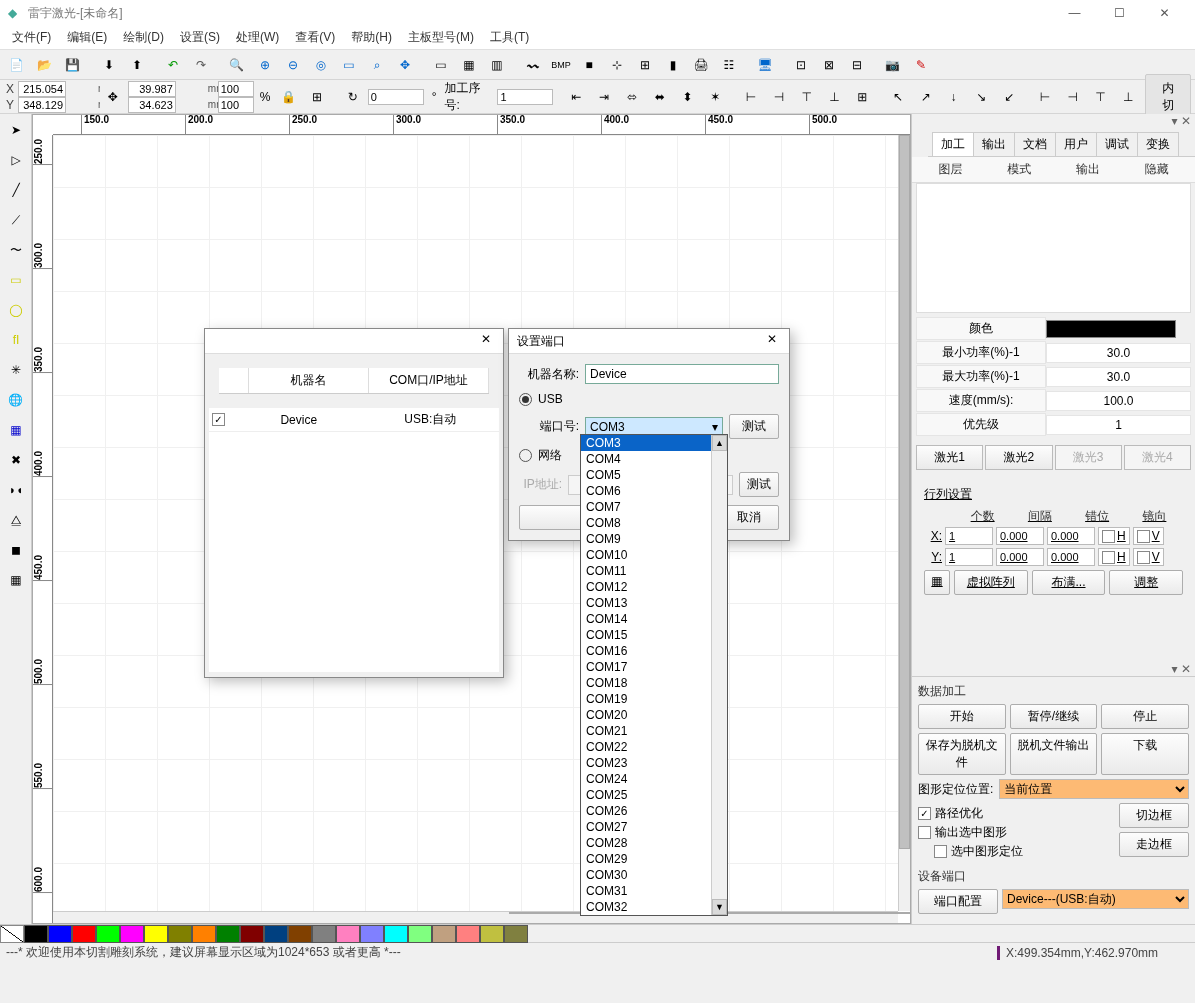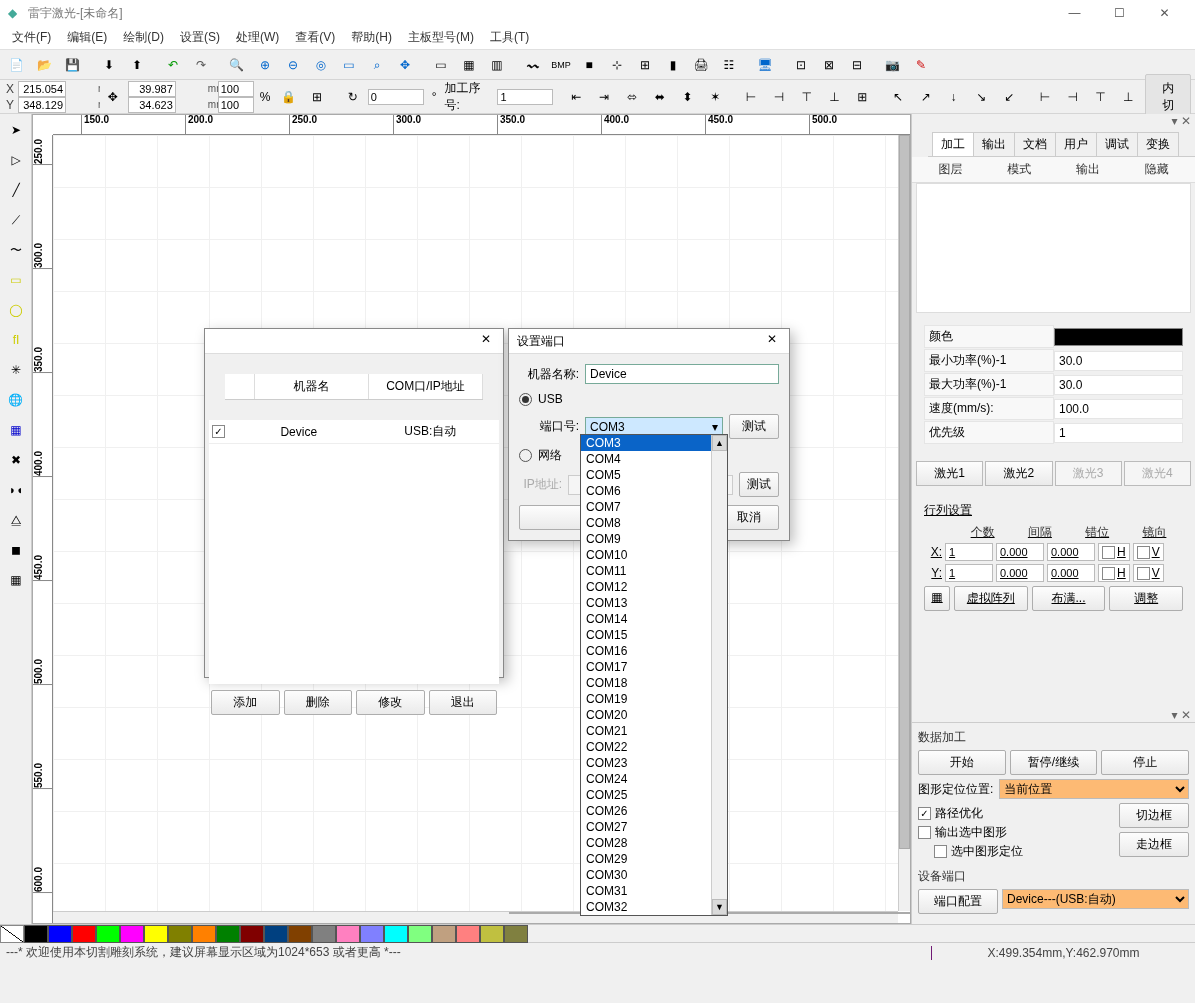--- a/index.html
+++ b/index.html
@@ -48,21 +48,21 @@
 
 
 .right-panel { width: 284px; background: #f0f0f0; border-left: 1px solid #ccc; display: flex; flex-direction: column; }
 .rp-tabs { display: flex; background: #f0f0f0; border-bottom: 1px solid #ccc; padding: 4px 4px 0; gap: 0; margin-left: 16px; }
 .rp-tab { padding: 3px 8px; border: 1px solid #ccc; border-bottom: none; background: #f0f0f0; margin-right: -1px; }
 .rp-tab.active { background: #fff; }
 .rp-table-head { display: flex; background: #f8f8f8; border-bottom: 1px solid #ddd; padding: 4px; }
 .rp-table-head div { flex: 1; text-align: center; color: #333; }
 .rp-table-body { height: 130px; background: #fff; border: 1px solid #ddd; margin: 0 4px; }
 
-.rp-props { margin: 12px; }
+.rp-props { margin: 4px; text-align: center; }
 .rp-prop-row { display: flex; align-items: center; margin-bottom: 1px; }
 .rp-prop-label { width: 130px; background: #f8f8f8; border: 1px solid #e5e5e5; padding: 2px 4px; }
 .rp-prop-val { flex: 1; background: #fff; border: 1px solid #e5e5e5; padding: 2px 4px; }
 .rp-color-swatch { width: 130px; height: 18px; background: #000; border: 1px solid #888; }
 
 .laser-tabs { display: flex; gap: 2px; margin: 4px; }
 .laser-tab { flex: 1; border: 1px solid #bbb; background: linear-gradient(#fdfdfd,#eaeaea); text-align: center; padding: 3px 0; }
 .laser-tab.disabled { color: #aaa; background: #f5f5f5; }
 
 .matrix-section { margin: 12px; text-decoration: underline; }
@@ -85,21 +85,21 @@
 .dp-select { flex: 1; height: 20px; border: 1px solid #bbb; background: #fdba74; }
 .cb-row { display: flex; align-items: center; gap: 4px; margin: 2px 0; }
 .cb { width: 13px; height: 13px; border: 1px solid #888; background: #fff; display: inline-flex; align-items: center; justify-content: center; font-size: 10px; }
 
 
 .dialog { position: absolute; background: #f0f0f0; border: 1px solid #888; box-shadow: 4px 4px 12px rgba(0,0,0,0.25); }
 .dlg-title { display: flex; align-items: center; justify-content: space-between; padding: 3px 8px; background: #fff; border-bottom: 1px solid #ddd; }
 .dlg-close { width: 18px; height: 18px; text-align: center; }
 
 .dlg1 { left: 204px; top: 328px; width: 300px; height: 350px; }
-.dlg1-head { display: flex; background: #fff; border-bottom: 1px solid #ccc; margin: 20px; }
+.dlg1-head { display: flex; background: #fff; border-bottom: 1px solid #ccc; margin: 14px; }
 .dlg1-head div { flex: 1; text-align: center; padding: 4px; border-right: 1px solid #ddd; }
 .dlg1-row { display: flex; background: #fff; border-bottom: 1px solid #eee; margin: 0 4px; align-items: center; padding: 3px; }
 .dlg1-row .cb { margin-right: 8px; }
 .dlg1-body { flex: 1; background: #fff; margin: 0 4px; height: 240px; }
 .dlg1-btns { display: flex; gap: 4px; margin: 6px; }
 .dlg1-btns .btn { flex: 1; }
 
 .dlg2 { left: 508px; top: 328px; width: 282px; }
 .dlg2-body { padding: 10px; }
 .dlg2-row { display: flex; align-items: center; margin-bottom: 8px; gap: 6px; }
@@ -118,21 +118,21 @@
 .dropdown .scroll-btn { height: 16px; background: #dadada; border: 1px solid #bbb; text-align: center; font-size: 9px; line-height: 14px; }
 
 
 .palette { height: 18px; display: flex; border-top: 1px solid #ccc; }
 .pal-diag { width: 24px; height: 18px; border: 1px solid #888; background: linear-gradient(to top right, #fff 48%, #000 49%, #000 51%, #fff 52%); }
 .pal-color { width: 24px; height: 18px; border: 1px solid #555; }
 
 
 .statusbar { height: 20px; background: #f0f0f0; border-top: 1px solid #ccc; display: flex; align-items: center; font-size: 11px; color: #444; }
 .status-left { flex: 1; padding: 0 6px; }
-.status-right { width: 264px; border-left: 1px solid #701a75; padding: 0 6px; text-align: center; }
+.status-right { width: 198px; border-left: 3px solid #701a75; padding: 0 6px; }
 
 .panel-title-close { display:flex; justify-content:flex-end; padding:0 4px; height:14px; font-size:10px; color:#666; }
 </style>
 </head>
 <body>
 
 <div class="titlebar">
   <span class="app-icon">◆</span>
   <span class="title">雷宇激光-[未命名]</span>
   <div class="win-controls">
@@ -416,20 +416,25 @@
     <div class="panel-title-close">
         <span>▾ ✕</span>
       </div>
     <div class="data-proc">
       <div class="section-title">数据加工</div>
       <div class="dp-row">
         <div class="btn">开始</div>
         <div class="btn">暂停/继续</div>
         <div class="btn">停止</div>
       </div>
+      <div class="dp-row">
+        <div class="btn">保存为脱机文件</div>
+        <div class="btn">脱机文件输出</div>
+        <div class="btn">下载</div>
+      </div>
       <div class="dp-select-row">
         <span>图形定位位置:</span>
         <select class="dp-select"><option>当前位置</option></select>
       </div>
       <div style="display:flex;gap:8px">
         <div style="flex:1">
           <div class="cb-row">
               <span class="cb">✓</span>
               <span>路径优化</span>
             </div>
@@ -465,26 +470,20 @@
     <div style="flex:0 0 30px"></div>
     <div>机器名</div>
     <div>COM口/IP地址</div>
   </div>
   <div class="dlg1-row">
     <span class="cb">✓</span>
     <div style="flex:1;text-align:center">Device</div>
     <div style="flex:1;text-align:center">USB:自动</div>
   </div>
   <div class="dlg1-body"></div>
-  <div class="dlg1-btns">
-    <div class="btn">添加</div>
-    <div class="btn">删除</div>
-    <div class="btn">修改</div>
-    <div class="btn">退出</div>
-  </div>
 </div>
 
 <div class="dialog dlg2">
   <div class="dlg-title">
       <span>设置端口</span>
       <span class="dlg-close">✕</span>
     </div>
   <div class="dlg2-body">
     <div class="dlg2-row">
       <span class="dlg2-label">机器名称:</span>

